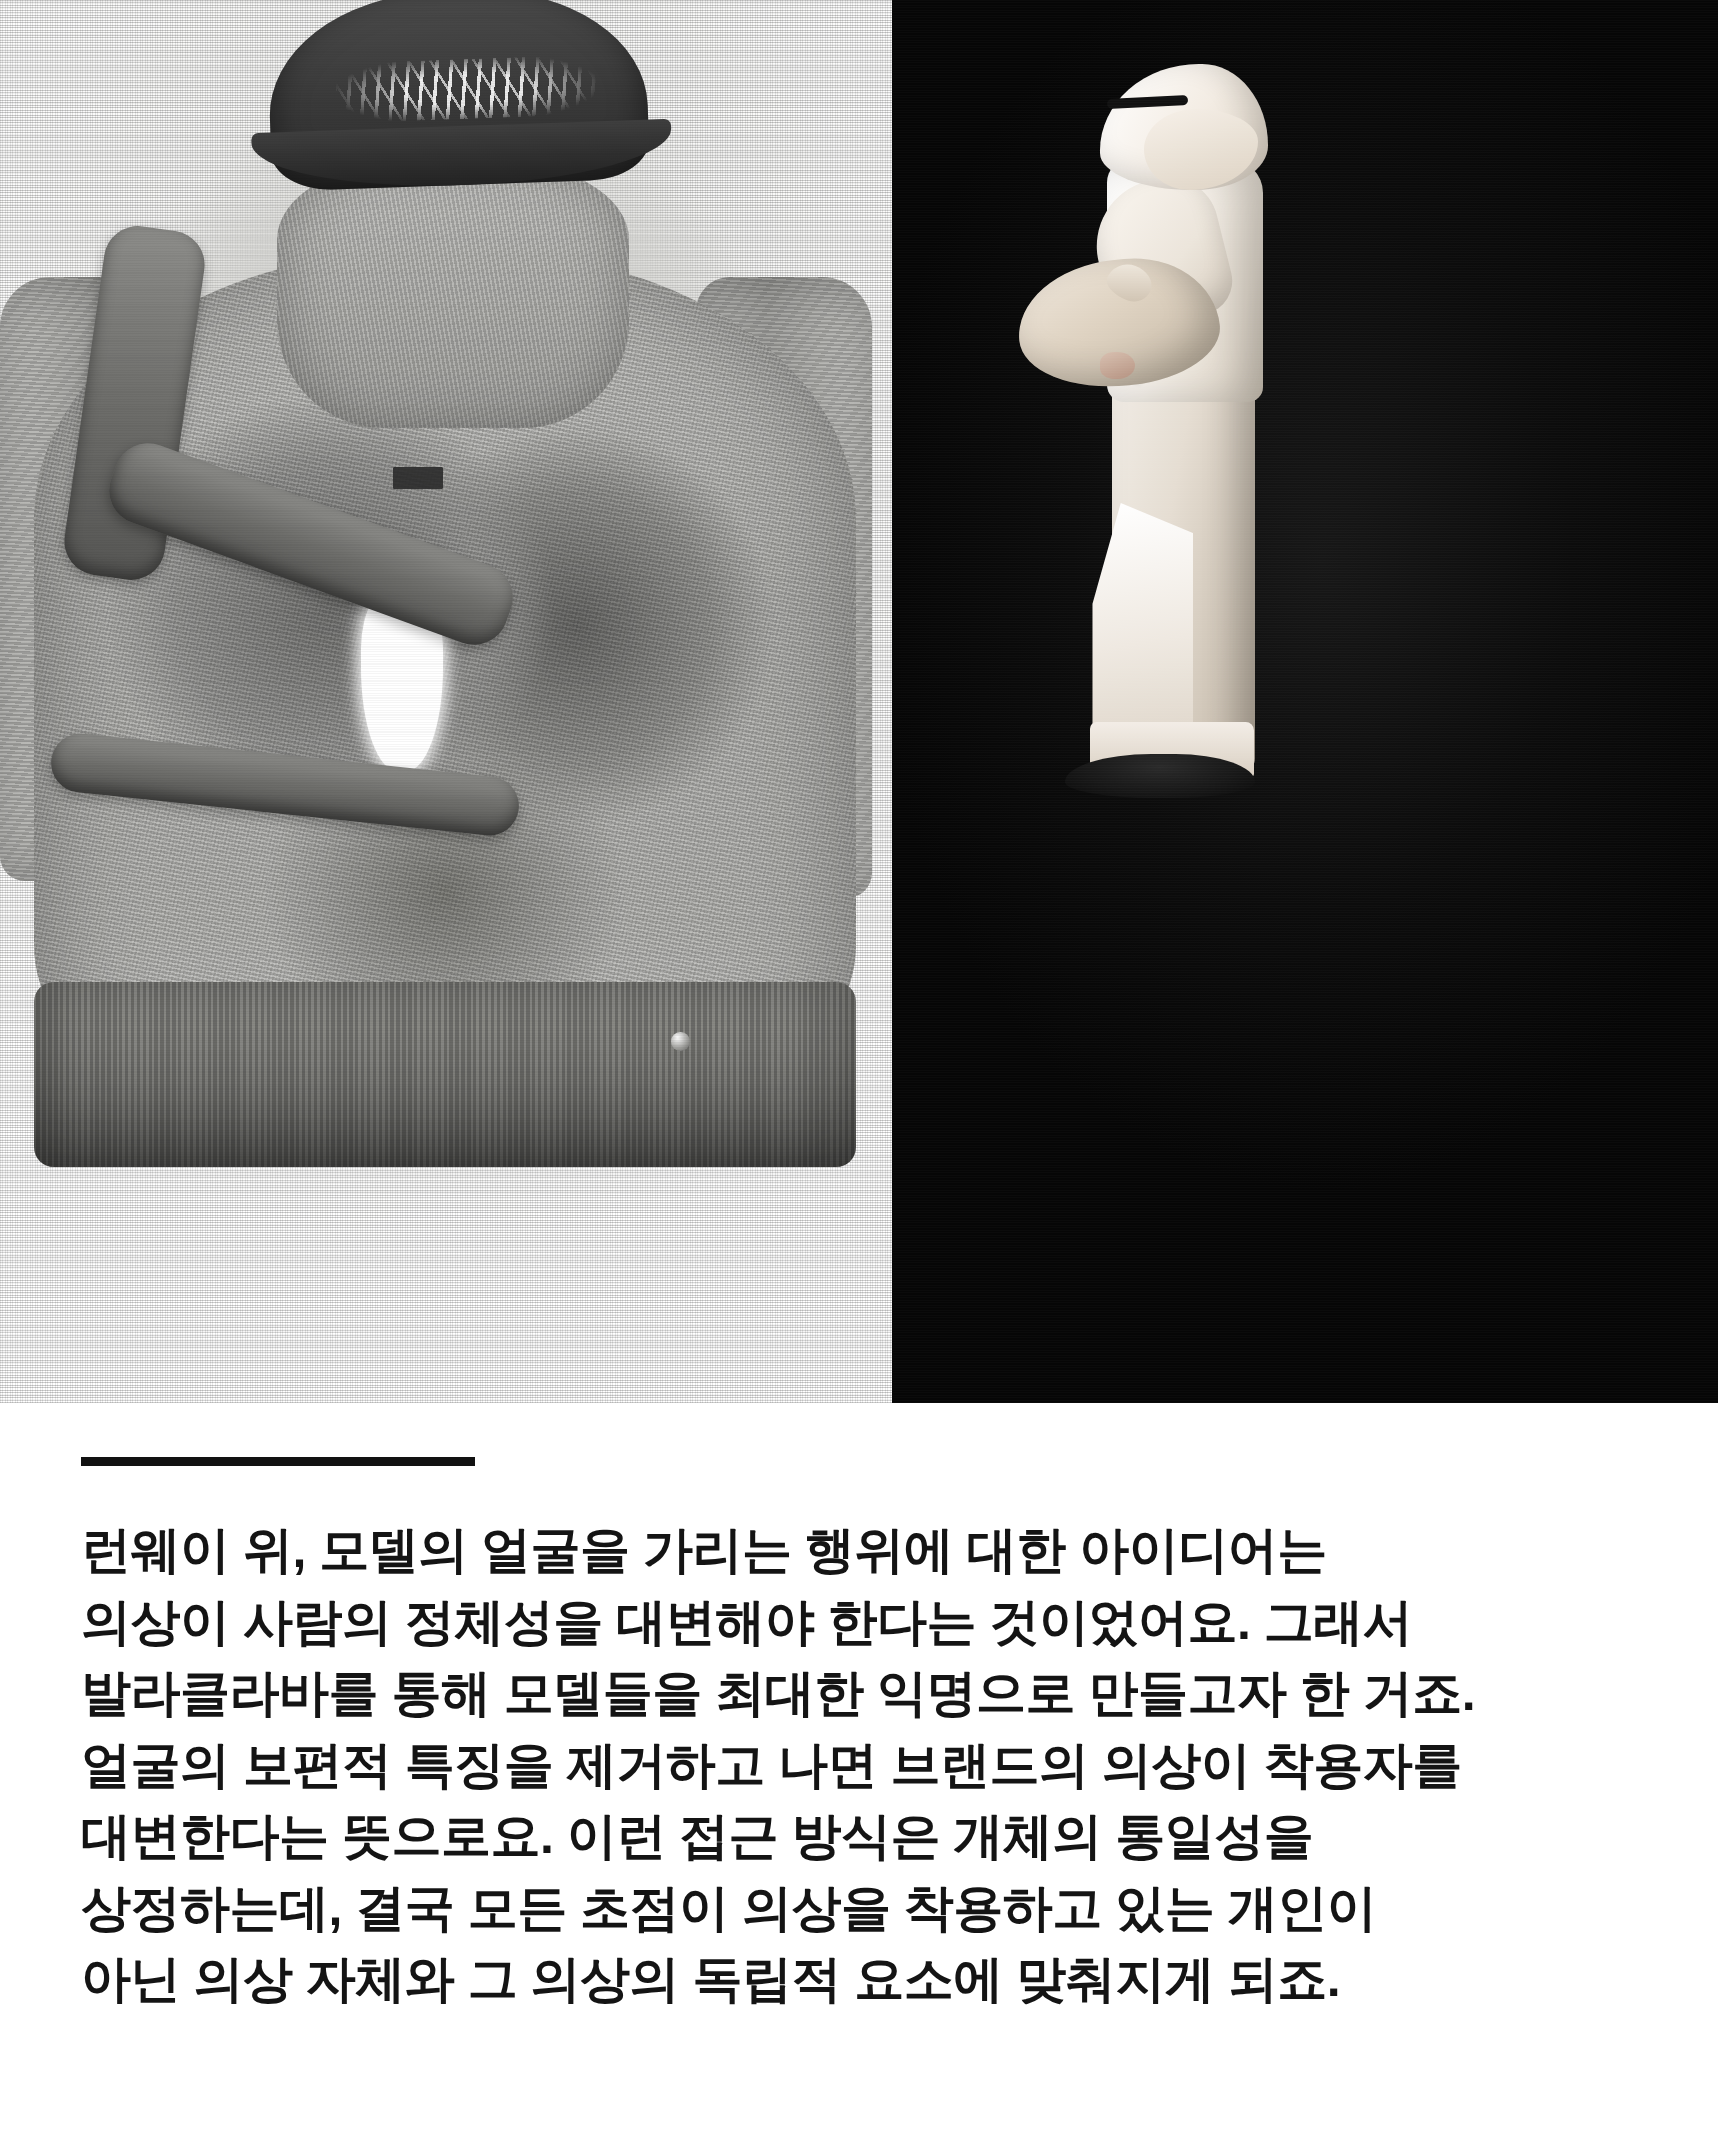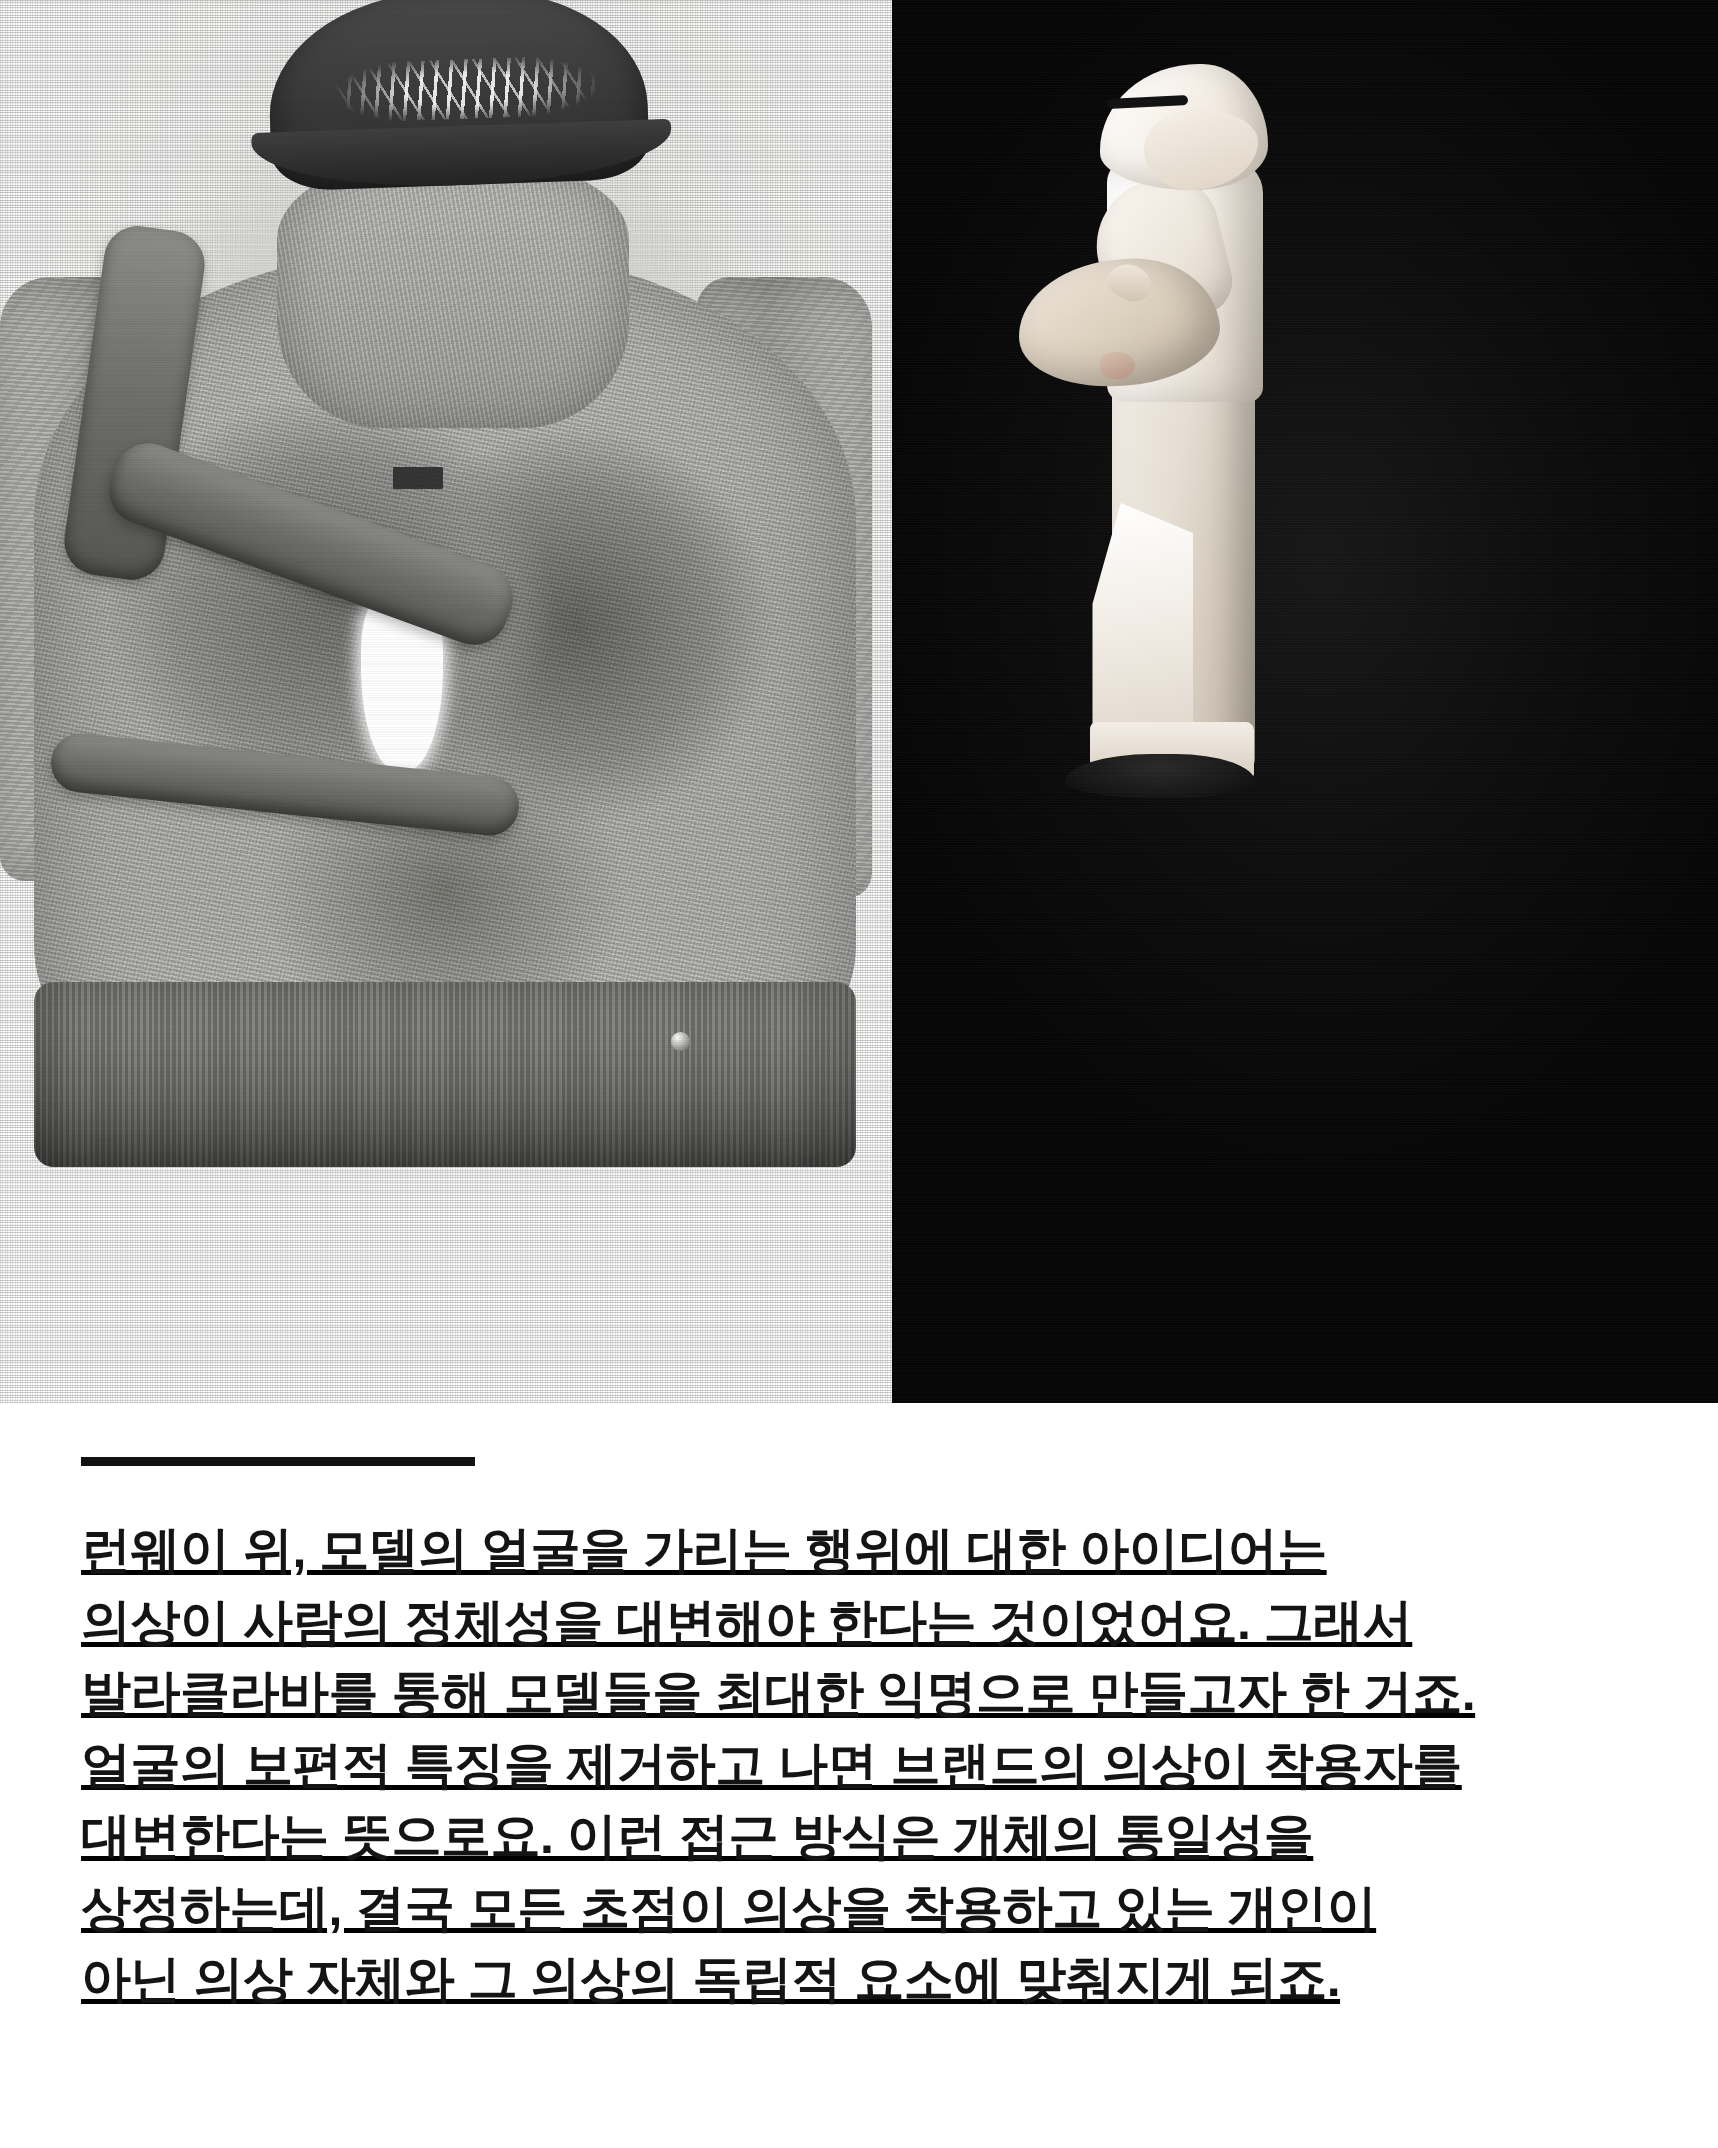--- a/index.html
+++ b/index.html
@@ -14,21 +14,20 @@
     font-family: "Liberation Sans", sans-serif;
     overflow: hidden;
   }
 
   .page {
     width: 1438px;
     height: 2148px;
     display: flex;
     flex-direction: column;
     background: #ffffff;
-    text-decoration: underline;
   }
 
   
   .image-band {
     width: 1718px;
     height: 1403px;
     display: flex;
     flex-direction: row;
     position: relative;
     overflow: hidden;

